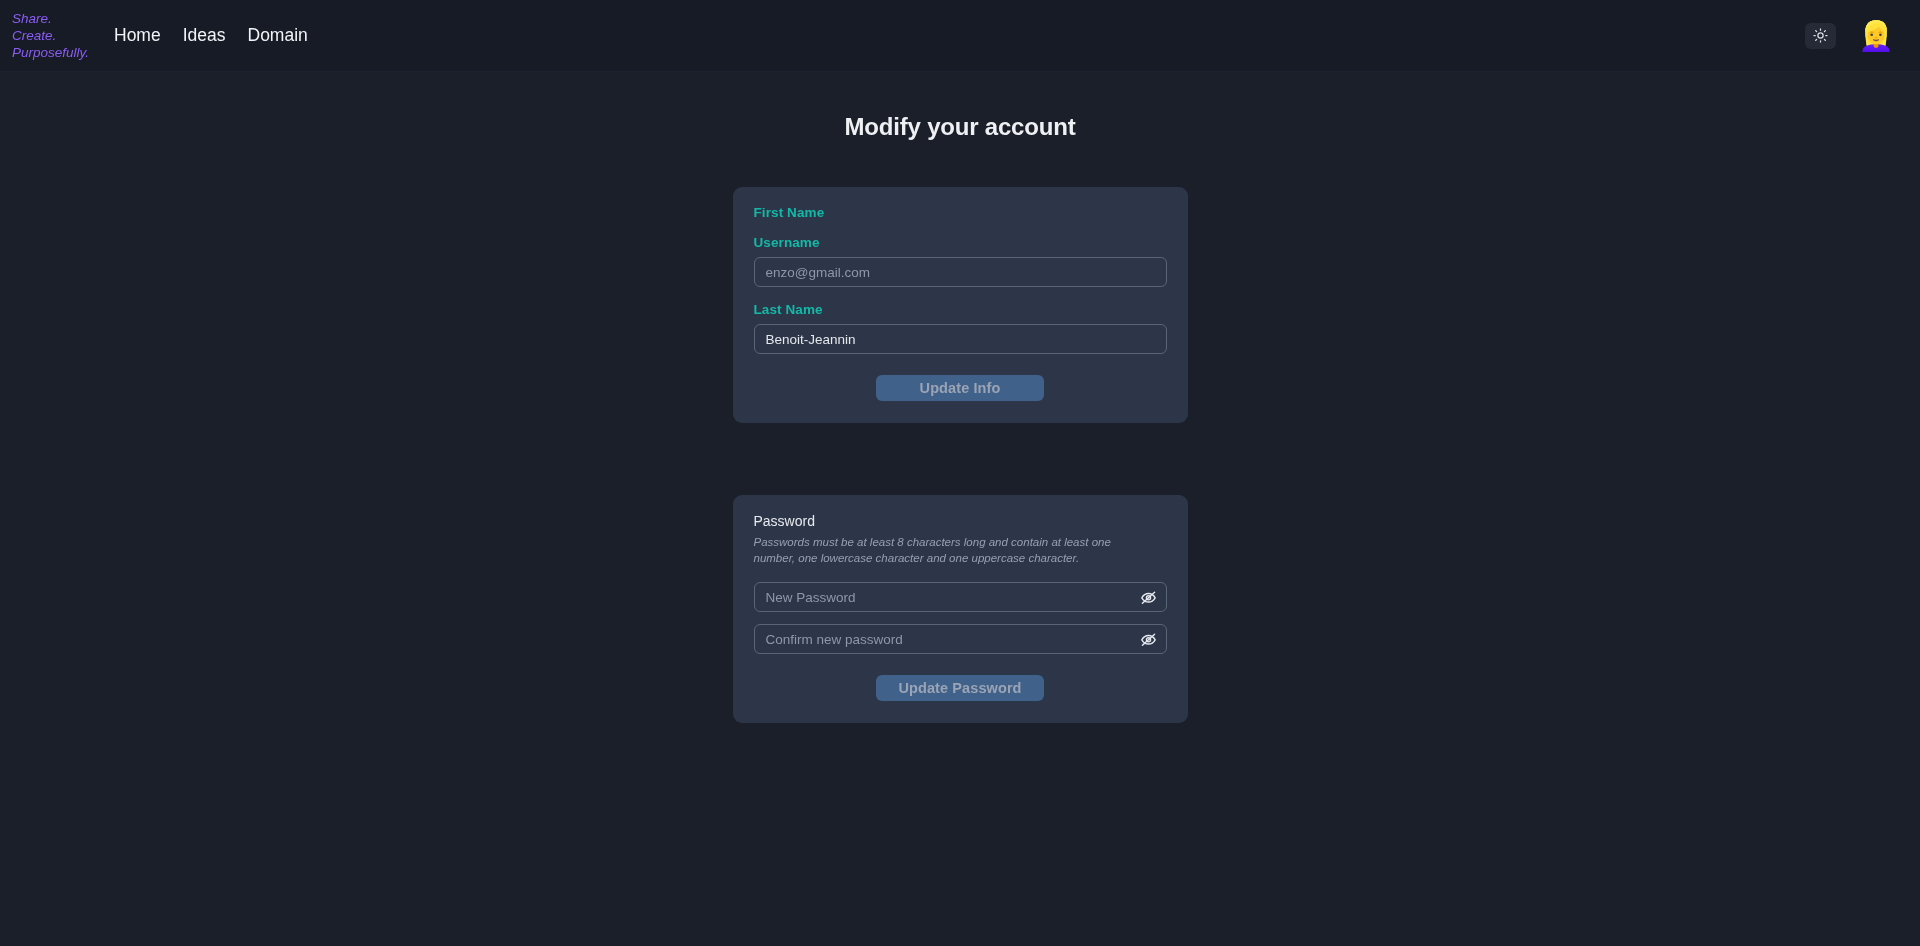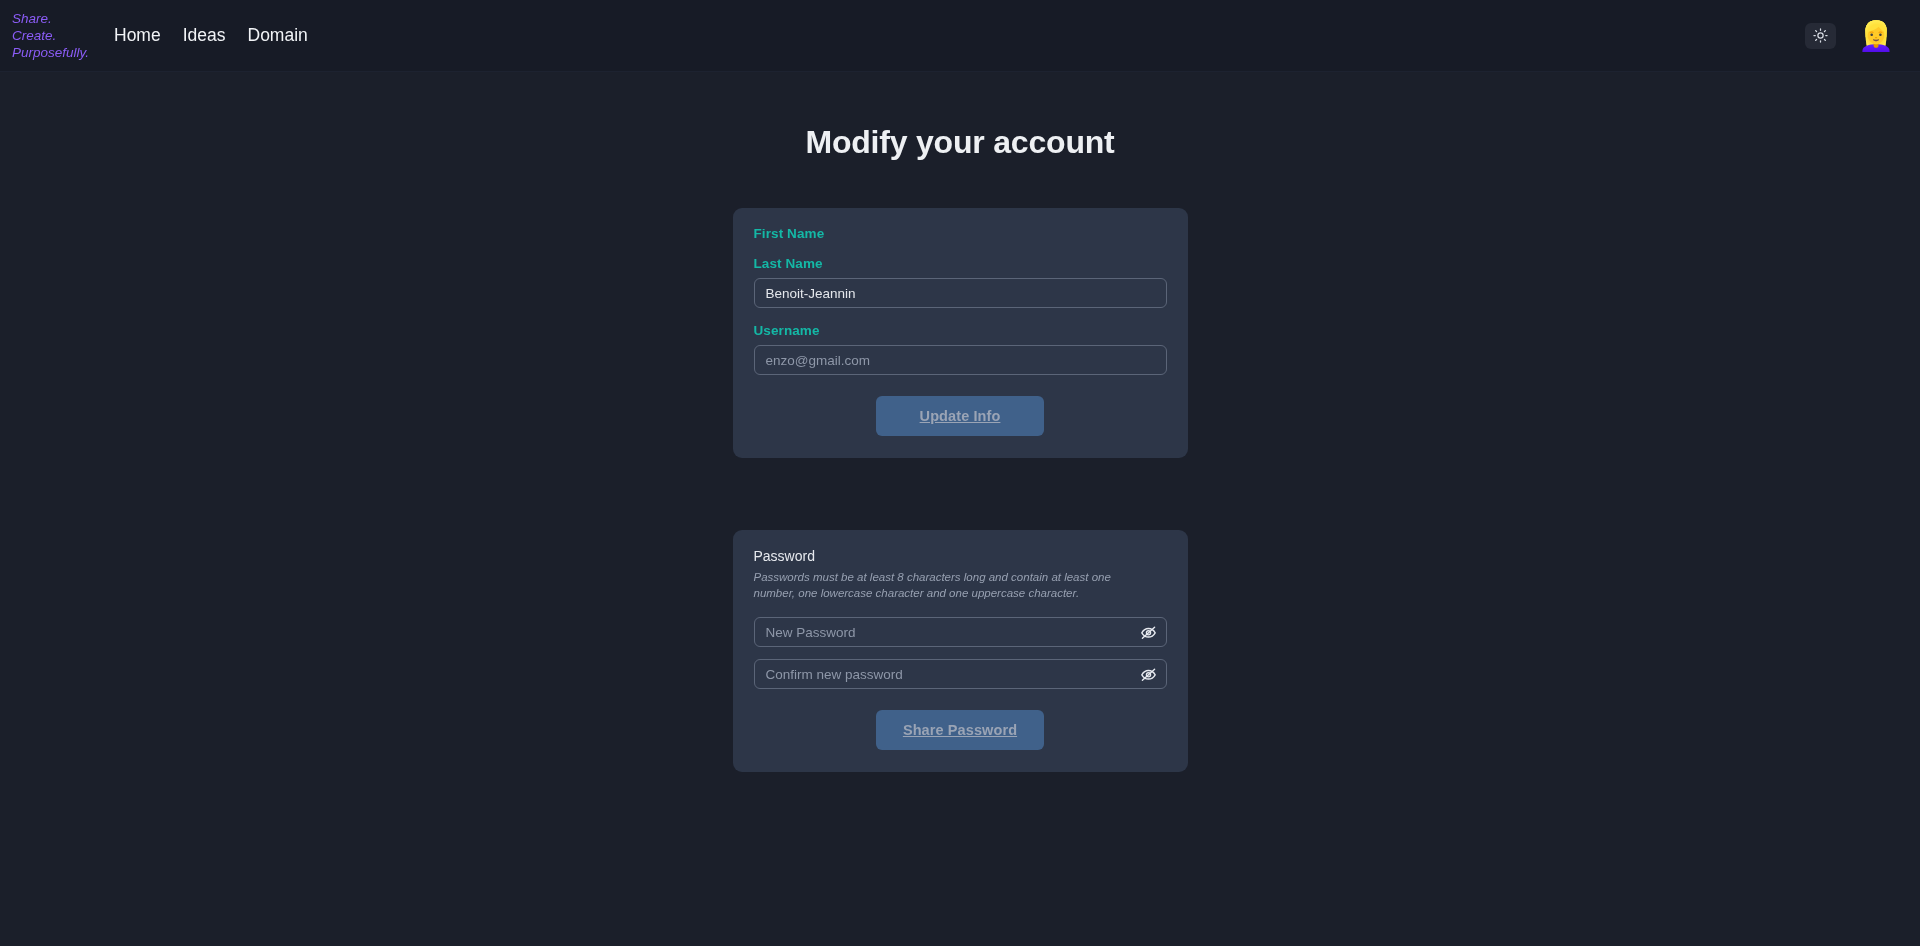--- a/index.html
+++ b/index.html
@@ -89,28 +89,28 @@
 
   
   .main {
     padding-top: 20px;
     display: flex;
     flex-direction: column;
     align-items: center;
   }
 
   .page-title {
-    font-size: 32px;
+    font-size: 24px;
     font-weight: 700;
     line-height: 1.22;
     text-align: center;
     color: #eef0f3;
     letter-spacing: -0.2px;
     width: 620px;
-    margin-top: 31px;
+    margin-top: 20px;
   }
 
   .card {
     width: 455px;
     background: #2d3648;
     border-radius: 9px;
     padding: 18px 21px 22px 21px;
   }
 
   .card-info { margin-top: 46px; }
@@ -139,31 +139,30 @@
     display: block;
   }
   .text-input::placeholder { color: #8e97a8; }
 
   .field + .field { margin-top: 15px; }
 
   .primary-btn {
     display: block;
     margin: 21px auto 0 auto;
     width: 168px;
-    height: 40px;
+    height: 26px;
     background: #40618a;
     border: none;
     border-radius: 6px;
     color: #9aa4b5;
     font-family: "Liberation Sans", sans-serif;
     font-size: 14.5px;
     font-weight: 700;
     cursor: default;
     letter-spacing: 0.1px;
-    text-decoration: underline;
   }
 
   .pw-heading {
     font-size: 14px;
     font-weight: 400;
     color: #e7eaef;
     margin-bottom: 6px;
   }
   .pw-hint {
     font-size: 11.5px;
@@ -243,27 +242,27 @@
       <span>Modify your account</span><br>
     </h1>
 
     <div class="card card-info">
 
       <div class="field">
         <label class="field-label">First Name</label>
       </div>
 
       <div class="field">
+        <label class="field-label">Username</label>
+        <input class="text-input" type="text" placeholder="enzo@gmail.com" style="">
+      </div>
+
+      <div class="field">
         <label class="field-label">Last Name</label>
         <input class="text-input" type="text" value="Benoit-Jeannin" style="">
-      </div>
-
-      <div class="field">
-        <label class="field-label">Username</label>
-        <input class="text-input" type="text" placeholder="enzo@gmail.com" style="">
       </div>
 
       <button class="primary-btn">Update Info</button>
     </div>
 
     <div class="card card-password">
 
       <div class="pw-heading">Password</div>
 
       <div class="pw-hint">Passwords must be at least 8 characters long and contain at least one number, one lowercase character and one uppercase character.</div>
@@ -287,17 +286,17 @@
           <span>
             <svg width="17" height="17" viewBox="0 0 24 24" fill="none" stroke="#e6e9ef" stroke-width="2" stroke-linecap="round">
               <path d="M2.6 12.4S6 6.4 12 6.4s9.4 6 9.4 6-3.4 6-9.4 6-9.4-6-9.4-6z"></path>
               <circle cx="12" cy="12.4" r="2.9"></circle>
               <line x1="3.4" y1="20.2" x2="20.6" y2="4.6"></line>
             </svg>
           </span>
         </button>
       </div>
 
-      <button class="primary-btn">Share Password</button>
+      <button class="primary-btn">Update Password</button>
     </div>
 
   </div>
 </div>
 
 </body></html>

